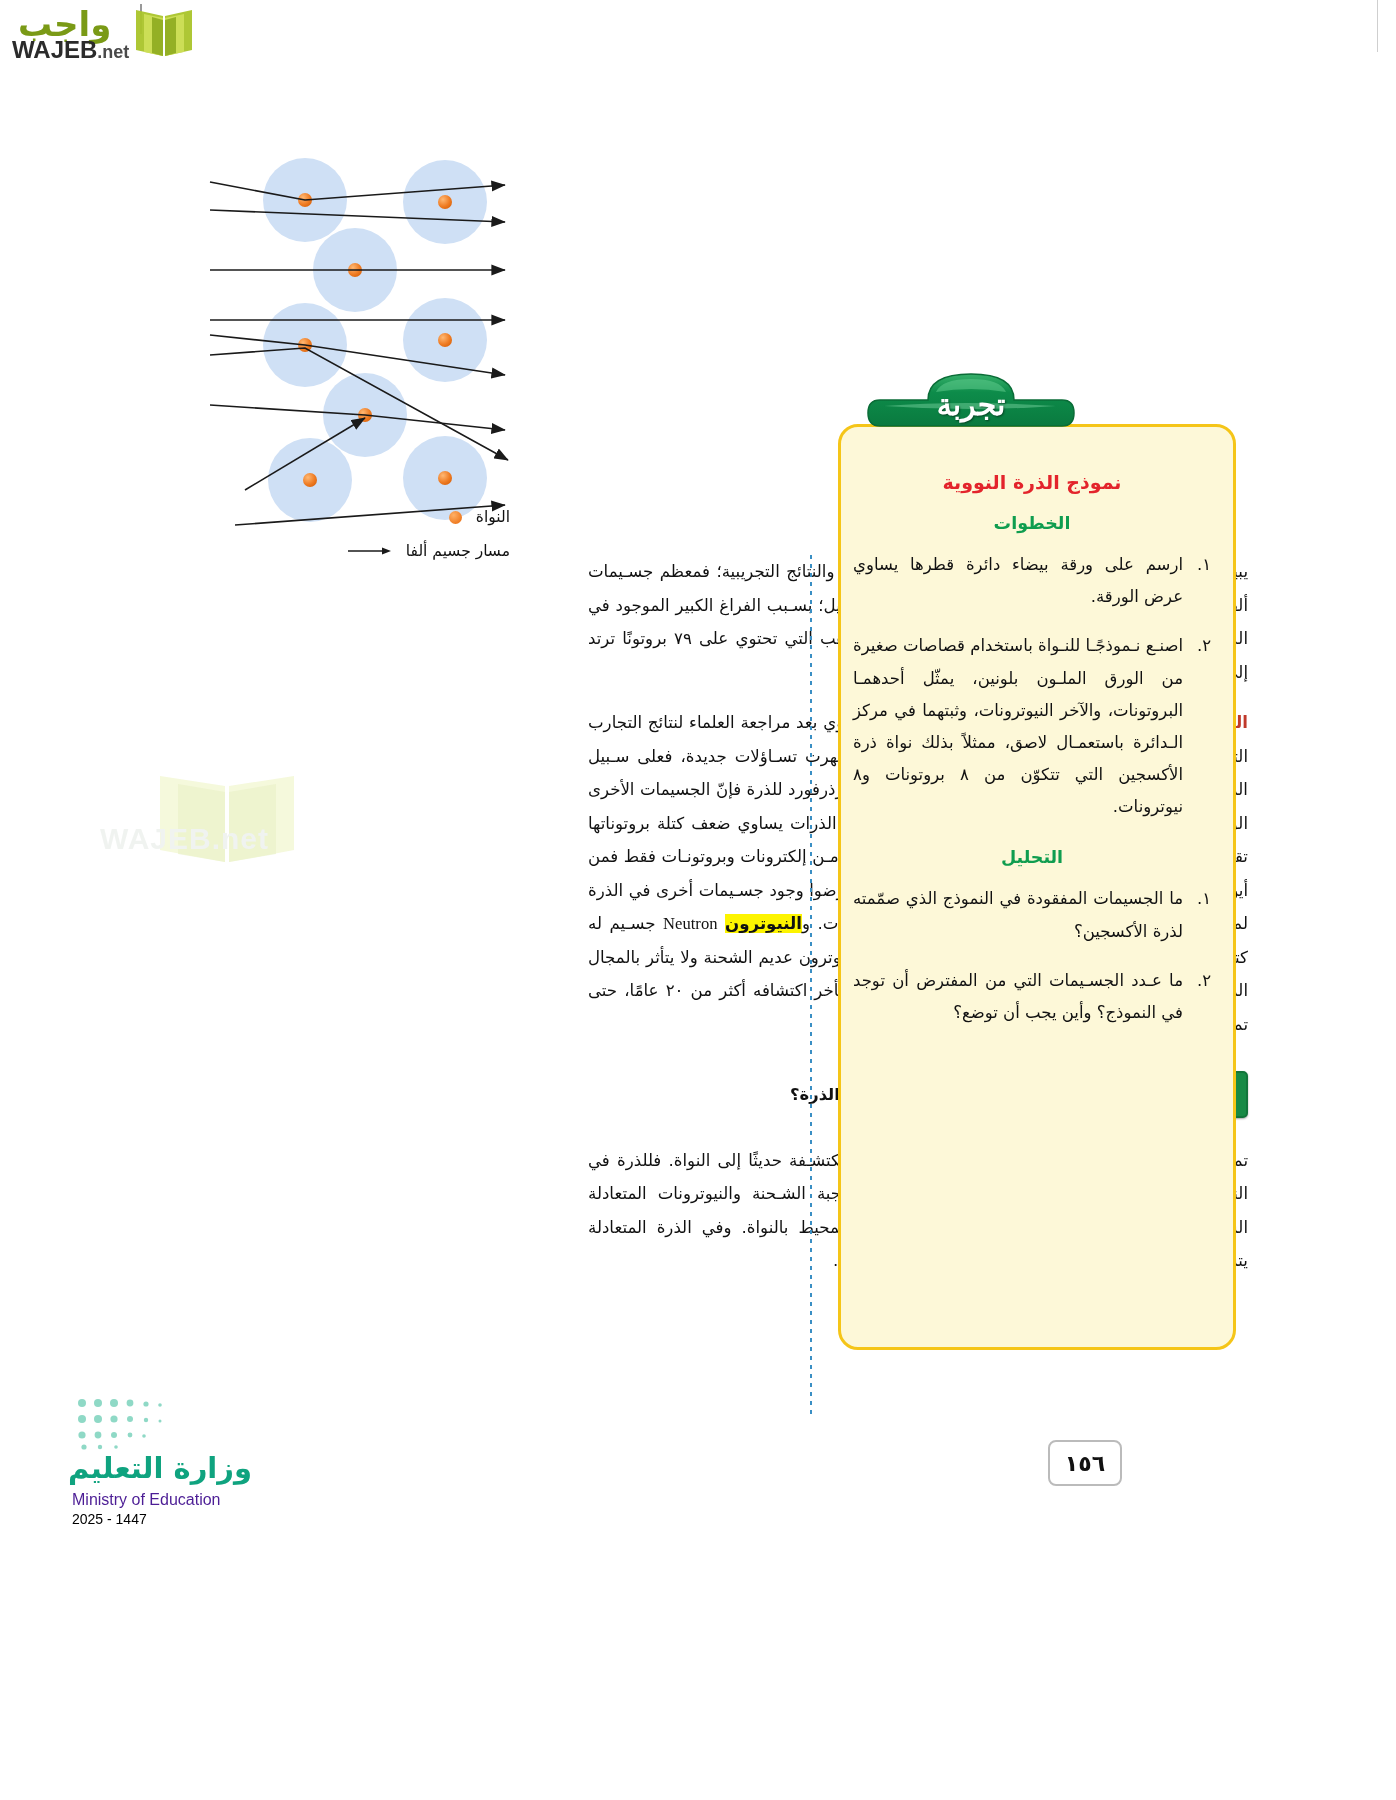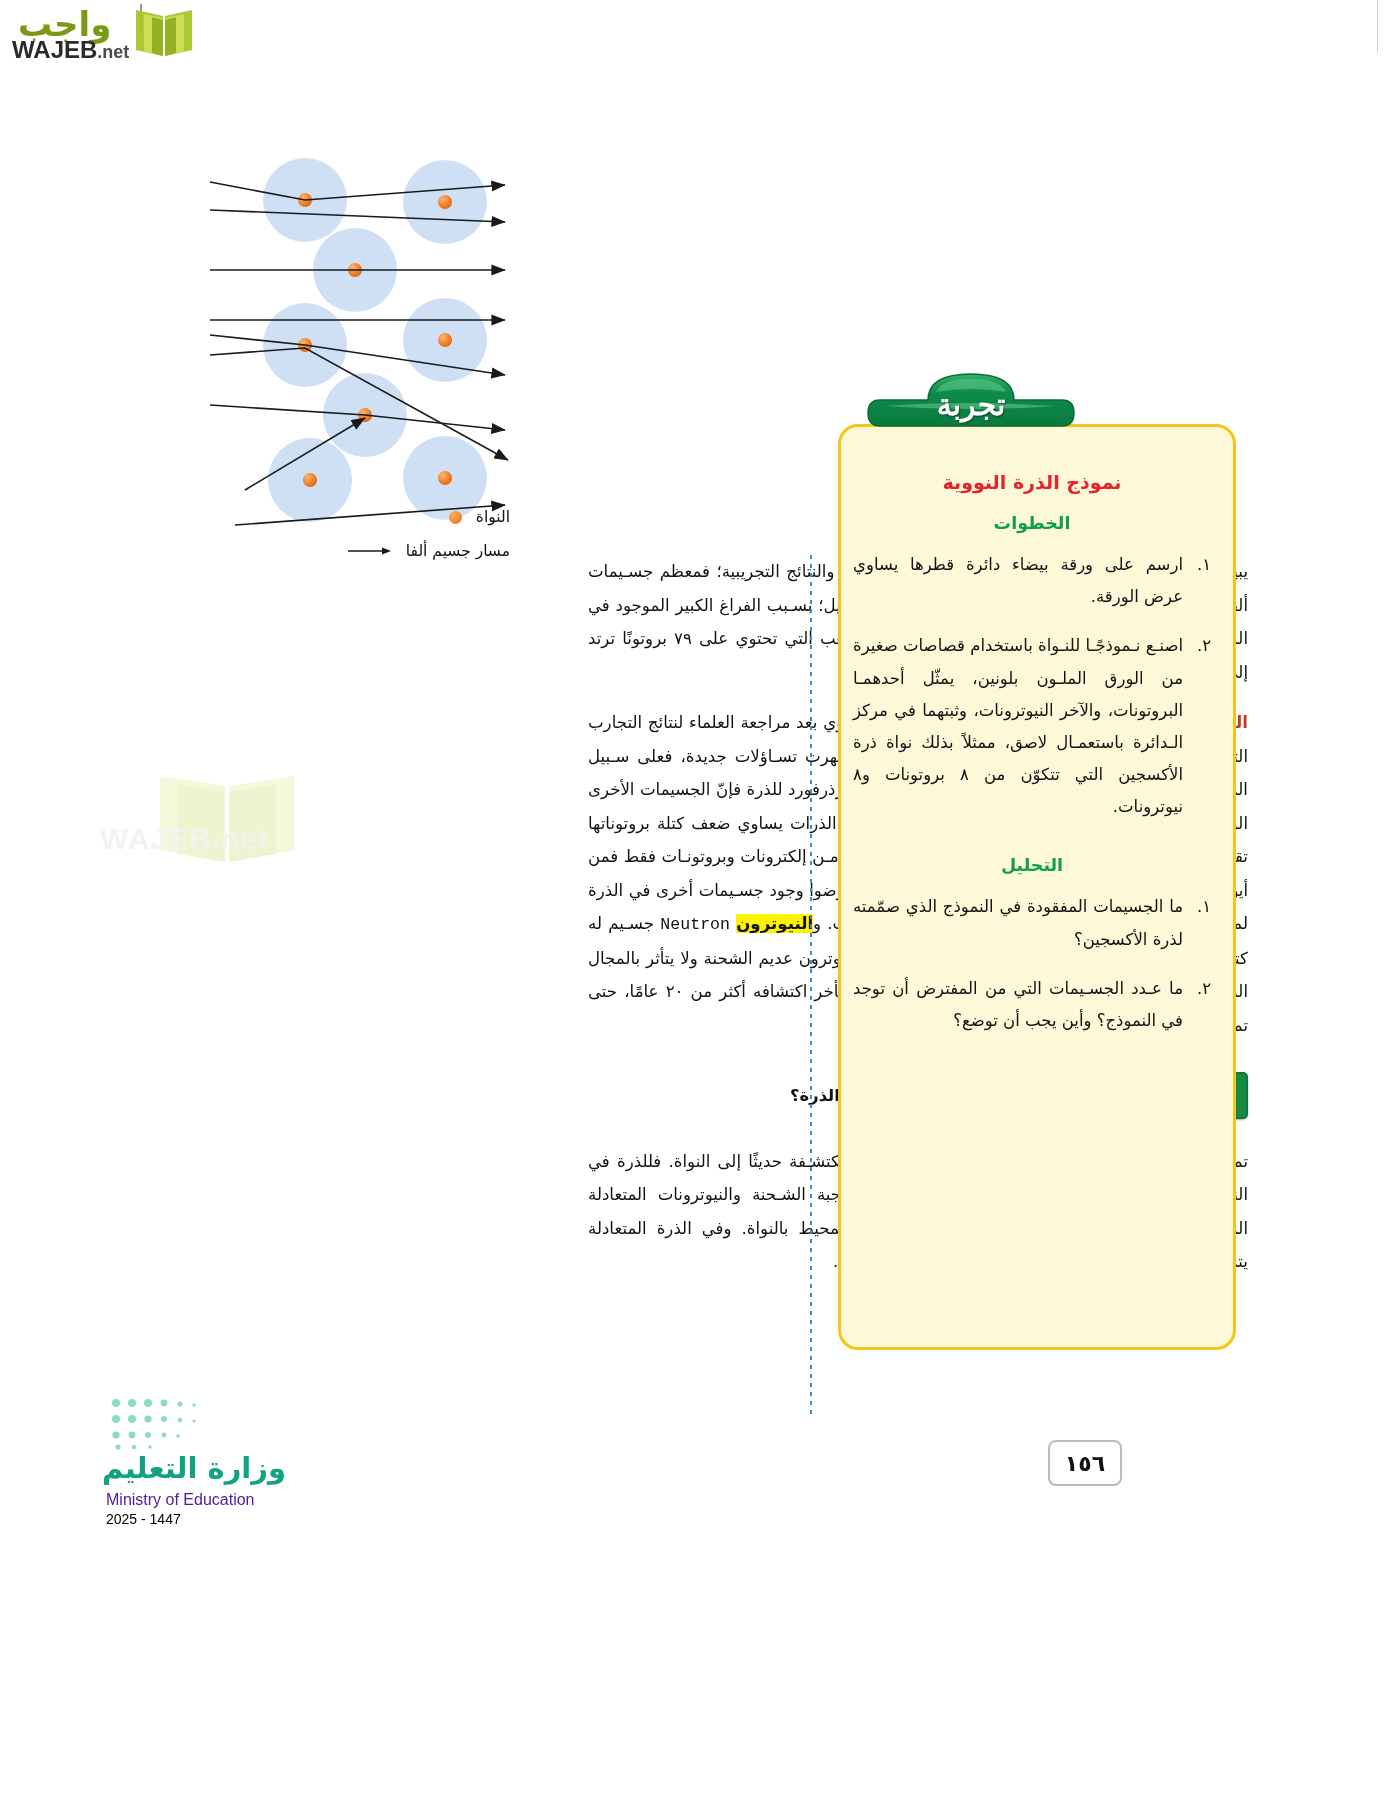--- a/index.html
+++ b/index.html
@@ -58,21 +58,21 @@
   
   .body-col{
     position:absolute;right:148px;top:555px;width:660px;
     direction:rtl;text-align:justify;
     font-family:"DejaVu Sans",sans-serif;
     font-size:16.6px;line-height:2.02;color:#111;
   }
   .body-col p{margin:0 0 17px 0;text-align:justify;text-justify:inter-word;}
   .term{color:#c0392b;font-weight:bold;}
   .hl{background:#fdf400;font-weight:bold;color:#111;}
-  .latin{direction:ltr;unicode-bidi:isolate;font-family:Liberation Mono, monospace;margin-top:48px;}
+  .latin{direction:ltr;unicode-bidi:isolate;font-family:Liberation Serif, serif;margin-top:48px;}
 
   
   .read-row{
     display:flex;align-items:center;justify-content:flex-start;
     gap:14px;margin:30px 0 26px 0;direction:rtl;
   }
   .read-badge{
     position:relative;display:inline-flex;align-items:center;
     background:#178a45;color:#fff;border-radius:5px;
     padding:5px 34px 5px 12px;font-size:16px;font-weight:bold;
@@ -111,39 +111,39 @@
     padding:6px 22px 0 12px;direction:rtl;box-sizing:border-box;
   }
   .exp-title{
     color:#e3242b;font-weight:bold;font-size:19px;text-align:center;
     font-family:"DejaVu Sans",sans-serif;margin:8px 0 20px 0;
   }
   .exp-sub{
     color:#0f9d4f;font-weight:bold;font-size:17.5px;text-align:center;
     font-family:"DejaVu Sans",sans-serif;margin:4px 0 16px 0;
   }
-  .exp-sub.an{margin-top:32px;}
+  .exp-sub.an{margin-top:24px;}
   .exp-item{
     display:flex;gap:8px;margin-bottom:17px;direction:rtl;
     font-family:"DejaVu Sans",sans-serif;font-size:16.5px;line-height:1.95;color:#111;
   }
   .exp-num{flex:0 0 auto;width:20px;text-align:right;}
   .exp-text{flex:1 1 auto;text-align:justify;text-justify:inter-word;}
 
   
   .home-banner{position:absolute;left:880px;top:1318px;width:200px;height:90px;}
   .home-label{
     position:absolute;left:0;right:0;top:48px;text-align:center;
     color:#ffffff;font-size:15px;font-weight:bold;
     font-family:"DejaVu Sans",sans-serif;
     text-shadow:0 1px 2px rgba(0,0,0,.4);
   }
 
   
-  .moe{position:absolute;left:62px;top:1395px;width:260px;height:150px;margin-left:34px;}
+  .moe{position:absolute;left:62px;top:1395px;width:260px;height:150px;}
   .moe-dots{position:absolute;left:12px;top:0;width:120px;height:56px;}
   .moe-ar{
     position:absolute;left:6px;top:56px;font-size:29px;font-weight:bold;
     color:#0fa37f;direction:rtl;font-family:"DejaVu Sans",sans-serif;
     letter-spacing:1px;
   }
   .moe-en{
     position:absolute;left:10px;top:96px;font-size:16px;color:#4c1d95;
     direction:ltr;font-family:"Liberation Sans",sans-serif;
   }

